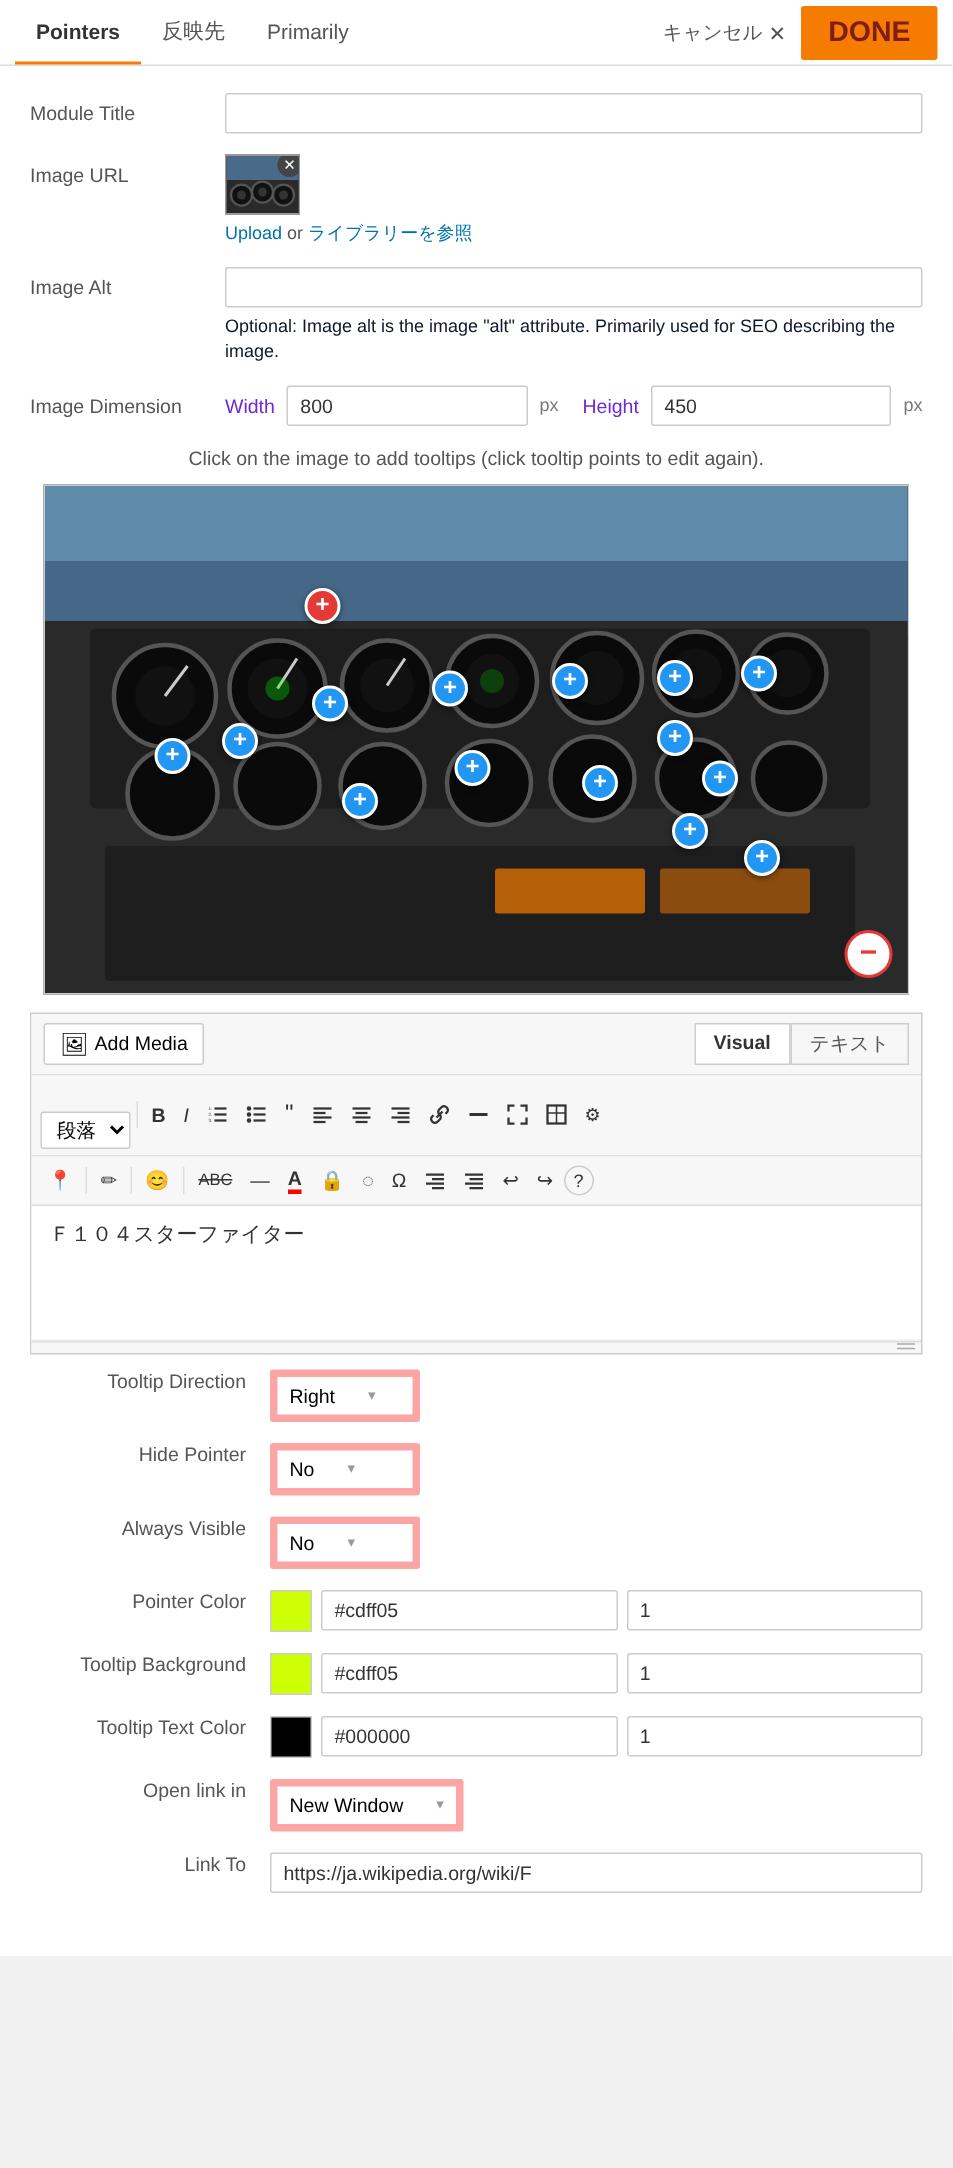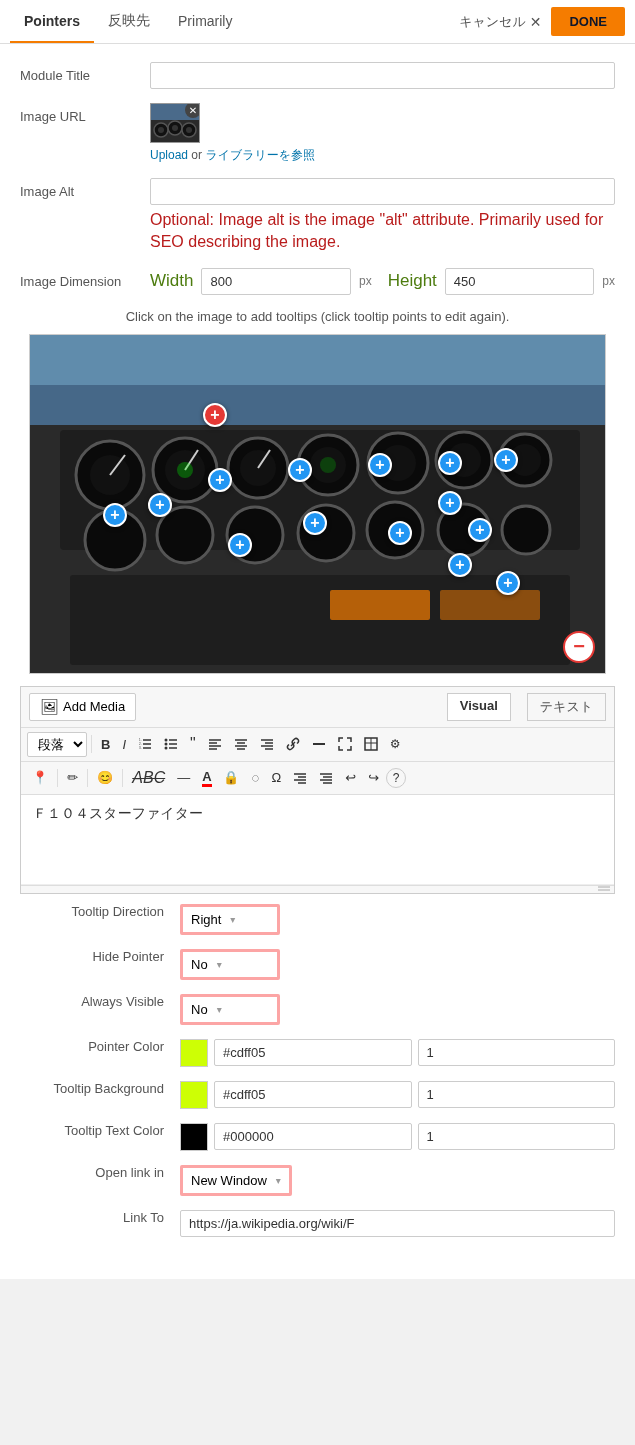--- a/index.html
+++ b/index.html
@@ -31,22 +31,22 @@
       color: #333;
       border-bottom: 2px solid #f57c00;
       font-weight: 600;
     }
     .tab-spacer { flex: 1; }
     .cancel-btn {
       display: flex; align-items: center; gap: 4px;
       color: #555; cursor: pointer; font-size: 13px; margin-right: 10px;
     }
     .done-btn {
-      background: #f57c00; color: #0f172a; border: none;
-      padding: 7px 18px; font-size: 13px; font-weight: 700;
+      background: #f57c00; color: #7f1d1d; border: none;
+      padding: 7px 18px; font-size: 19px; font-weight: 700;
       cursor: pointer; border-radius: 2px;
     }
 
     
     .content {
       background: #fff;
       padding: 18px 20px;
     }
 
     
@@ -103,30 +103,30 @@
       font-size: 10px; cursor: pointer;
       z-index: 2;
     }
 
     .upload-link {
       font-size: 12px; color: #555; margin-top: 4px;
     }
     .upload-link a { color: #0073aa; text-decoration: none; }
 
     .image-alt-hint {
-      font-size: 16px; color: #b91c1c; margin-top: 4px; line-height: 1.4;
+      font-size: 12px; color: #0f172a; margin-top: 4px; line-height: 1.4;
     }
 
     
     .dimension-row {
       display: flex;
       align-items: center;
       gap: 8px;
     }
-    .dim-label { font-size: 17px; color: #4d7c0f; }
+    .dim-label { font-size: 13px; color: #6d28d9; }
     .dim-input {
       width: 60px;
       border: 1px solid #ccc;
       padding: 5px 6px;
       font-size: 13px;
       border-radius: 2px;
     }
     .dim-unit { font-size: 12px; color: #777; }
 
     
@@ -178,21 +178,21 @@
       display: flex; align-items: center; gap: 4px;
       background: #fff;
       border: 1px solid #ccc;
       padding: 4px 10px;
       font-size: 13px;
       cursor: pointer;
       border-radius: 2px;
     }
     .view-tabs {
       display: flex;
-      gap: 16px;
+      gap: 0;
     }
     .view-tab {
       padding: 4px 12px;
       border: 1px solid #ccc;
       background: #f7f7f7;
       font-size: 13px;
       cursor: pointer;
       color: #555;
     }
     .view-tab.active {
@@ -228,20 +228,21 @@
       border-radius: 2px;
       display: flex; align-items: center;
     }
     .tb-select {
       border: 1px solid #ccc;
       padding: 3px 6px;
       font-size: 13px;
       background: #fff;
       border-radius: 2px;
       cursor: pointer;
+      margin-top: 20px;
     }
     .tb-separator {
       width: 1px;
       height: 18px;
       background: #ddd;
       margin: 0 2px;
     }
 
     
     .editor-content {
@@ -277,28 +278,28 @@
       color: #555;
       font-size: 13px;
     }
     .setting-control {
       flex: 1;
       display: flex;
       align-items: center;
       gap: 6px;
     }
     .dropdown-select {
-      border: 3px solid #fca5a5;
+      border: 5px solid #fca5a5;
       padding: 5px 8px;
       font-size: 13px;
       background: #fff;
       border-radius: 2px;
       display: flex;
       align-items: center;
-      gap: 9px;
+      gap: 22px;
       min-width: 100px;
       cursor: pointer;
     }
     .dropdown-select .arrow {
       color: #999; font-size: 10px;
     }
 
     
     .color-swatch {
       width: 28px; height: 28px;
@@ -568,21 +569,21 @@
       <div class="tb-item" style="font-size:12px;">⚙</div>
     </div>
 
     <div class="tinymce-toolbar2">
       <div class="tb-item">📍</div>
       <div class="tb-separator"></div>
       <div class="tb-item">✏</div>
       <div class="tb-separator"></div>
       <div class="tb-item">😊</div>
       <div class="tb-separator"></div>
-      <div class="tb-item" style="text-decoration:line-through;font-size:16px;font-style:italic;">ABC</div>
+      <div class="tb-item" style="text-decoration:line-through;font-size:11px;">ABC</div>
       <div class="tb-item">—</div>
       <div class="tb-item">
         <span style="border-bottom:3px solid red; padding-bottom:0px; font-weight:600;">A</span>
       </div>
       <div class="tb-item">🔒</div>
       <div class="tb-item">◌</div>
       <div class="tb-item">Ω</div>
       <div class="tb-item">
         <svg width="14" height="14" viewBox="0 0 14 14">
             <line x1="1" y1="3" x2="13" y2="3" stroke="#333" stroke-width="1.5"></line>

